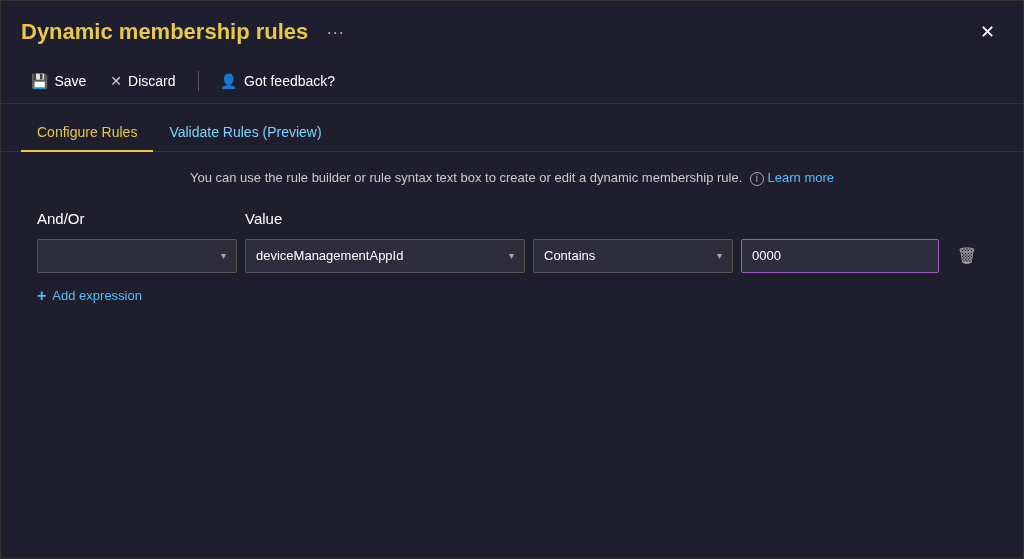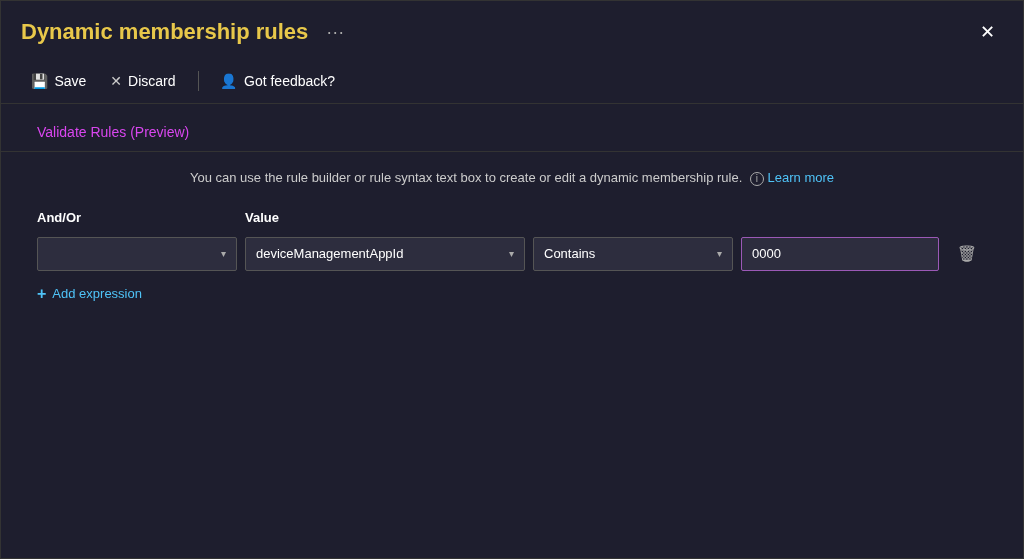--- a/index.html
+++ b/index.html
@@ -83,21 +83,21 @@
     .tabs {
       display: flex;
       padding: 12px 20px 0 20px;
       border-bottom: 1px solid #333;
       gap: 0;
     }
     .tab {
       padding: 8px 16px 10px 16px;
       cursor: pointer;
       font-size: 14px;
-      color: #d946ef;
+      color: #7dd3fc;
       border-bottom: 2px solid transparent;
       margin-bottom: -1px;
     }
     .tab.active {
       color: #e8c84a;
       border-bottom: 2px solid #e8c84a;
       font-weight: 500;
     }
     .content {
       padding: 16px 20px;
@@ -135,22 +135,22 @@
       flex: 1;
     }
     .columns-header {
       display: grid;
       grid-template-columns: 200px 280px 200px 1fr;
       gap: 8px;
       padding: 6px 0;
       margin-bottom: 6px;
     }
     .col-header {
-      font-size: 13px;
-      font-weight: 700;
+      font-size: 15px;
+      font-weight: 400;
       color: #e8c84a;
     }
     .col-header.white { color: #fff; }
     .rule-row {
       display: grid;
       grid-template-columns: 200px 280px 200px 1fr 40px;
       gap: 8px;
       align-items: center;
       margin-bottom: 8px;
     }
@@ -260,20 +260,23 @@
       <span>Discard</span>
     </button>
     <div class="toolbar-divider"></div>
     <button class="toolbar-btn">
       <span class="toolbar-icon">👤</span>
       <span>Got feedback?</span>
     </button>
   </div>
 
   <div class="tabs">
+    <div class="tab active">
+      <span>Configure Rules</span>
+    </div>
     <div class="tab">
       <span>Validate Rules (Preview)</span>
     </div>
   </div>
 
   <div class="content">
     <p class="description">
       <span>You can use the rule builder or rule syntax text box to create or edit a dynamic membership rule.</span>
       <span class="info-icon">i</span>
       <a class="learn-more">Learn more</a>

